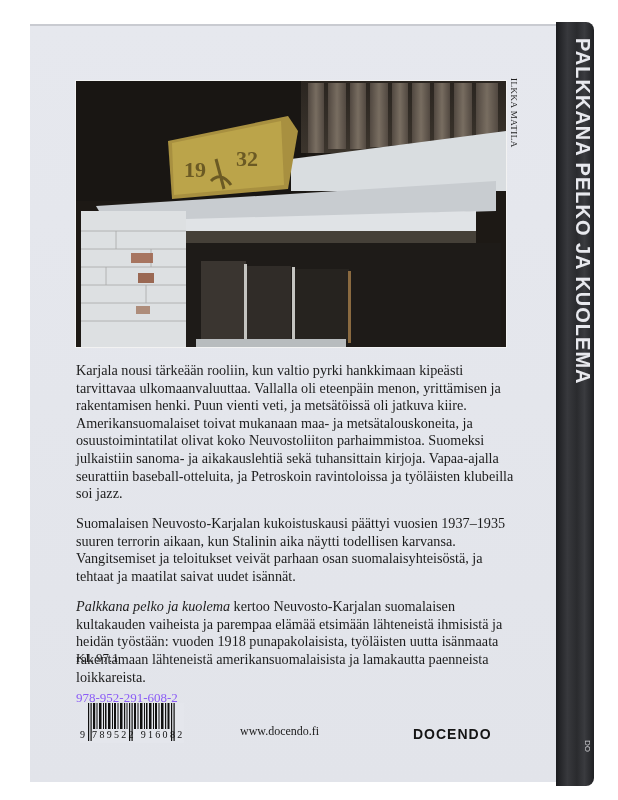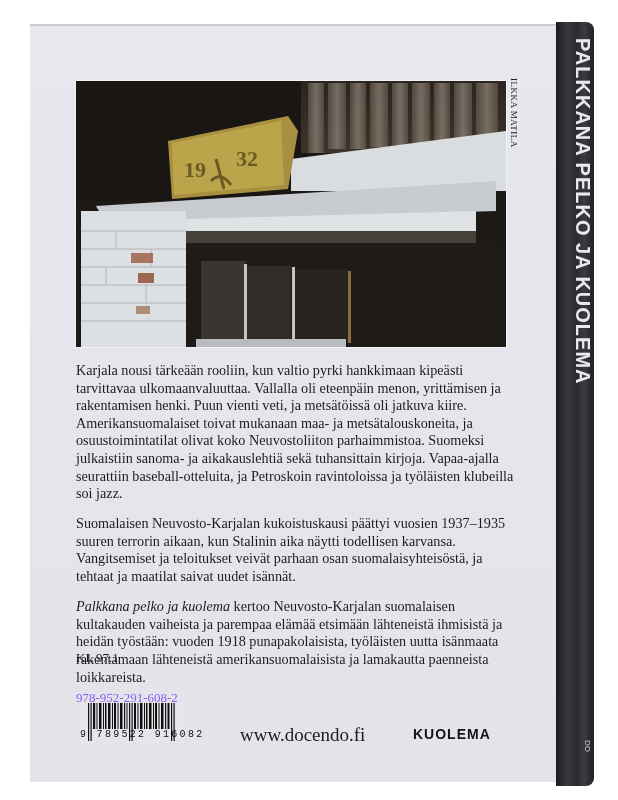--- a/index.html
+++ b/index.html
@@ -21,22 +21,22 @@
   .credit { position:absolute; left:505px; top:78px; width:14px; height:120px; writing-mode:vertical-rl;
             font-size:9px; color:#222; letter-spacing:0.5px; font-family:"Liberation Serif", serif; }
 
   .body-text { position:absolute; left:76px; top:362px; width:440px; font-size:14.2px; line-height:17.6px; color:#1c1c1c; }
   .body-text p { margin:0 0 12.5px 0; }
   .body-text em { font-style:italic; }
 
   .kl { position:absolute; left:76px; top:650px; font-size:13px; color:#1c1c1c; line-height:16px; }
   .isbn { position:absolute; left:76px; top:690px; font-size:13px; color:#8b5cf6; line-height:16px; }
   .barcode { position:absolute; left:80px; top:703px; width:104px; height:40px; }
-  .barcode-digits { position:absolute; left:80px; top:729px; font-family:Liberation Mono, monospace; font-size:10px; color:#111; letter-spacing:2.3px; background:transparent; }
-  .website { position:absolute; left:240px; top:724px; font-size:19px; color:#1c1c1c; }
+  .barcode-digits { position:absolute; left:80px; top:729px; font-family:Liberation Serif, serif; font-size:10px; color:#111; letter-spacing:2.3px; background:transparent; }
+  .website { position:absolute; left:240px; top:724px; font-size:12px; color:#1c1c1c; }
   .publisher { position:absolute; left:413px; top:726px; font-family:"Liberation Sans", sans-serif; font-weight:bold; font-size:14px; letter-spacing:1px; color:#141414; }
 </style>
 </head>
 <body>
 
 <div class="cover-top-edge"></div>
 <div class="cover"></div>
 <div class="spine"></div>
 <div class="spine-text">PALKKANA PELKO JA KUOLEMA</div>
 <div class="spine-pub">DO</div>
@@ -155,13 +155,13 @@
       <rect x="85" y="0" width="1.2" height="26"></rect>
         <rect x="87.5" y="0" width="2" height="26"></rect>
       <rect x="91" y="0" width="1.2" height="38"></rect>
         <rect x="93.5" y="0" width="1.2" height="38"></rect>
     </g>
   </svg>
 </div>
 <div class="barcode-digits">9 789522 916082</div>
 
 <div class="website">www.docendo.fi</div>
-<div class="publisher">KUOLEMA</div>
+<div class="publisher">DOCENDO</div>
 
 </body></html>

